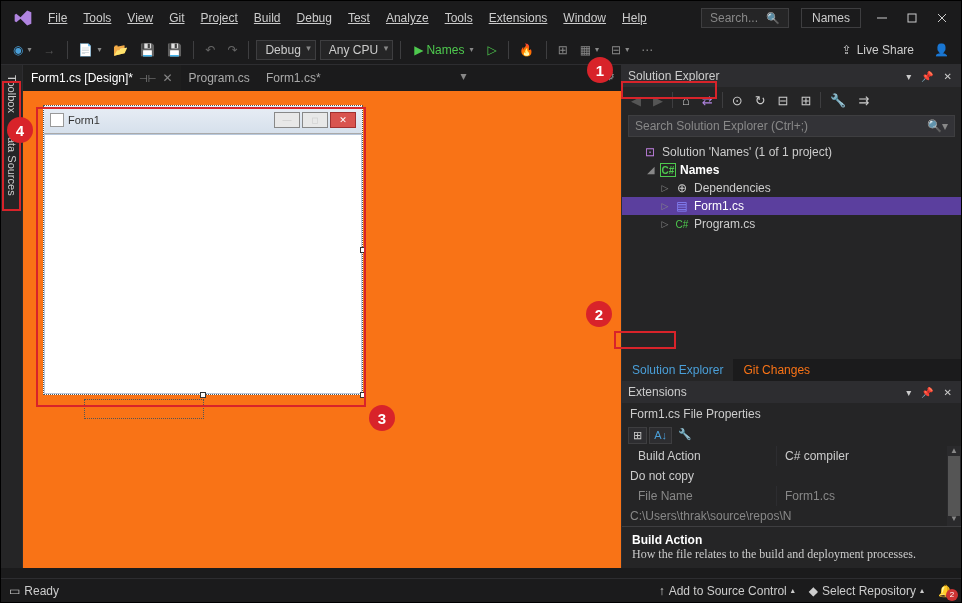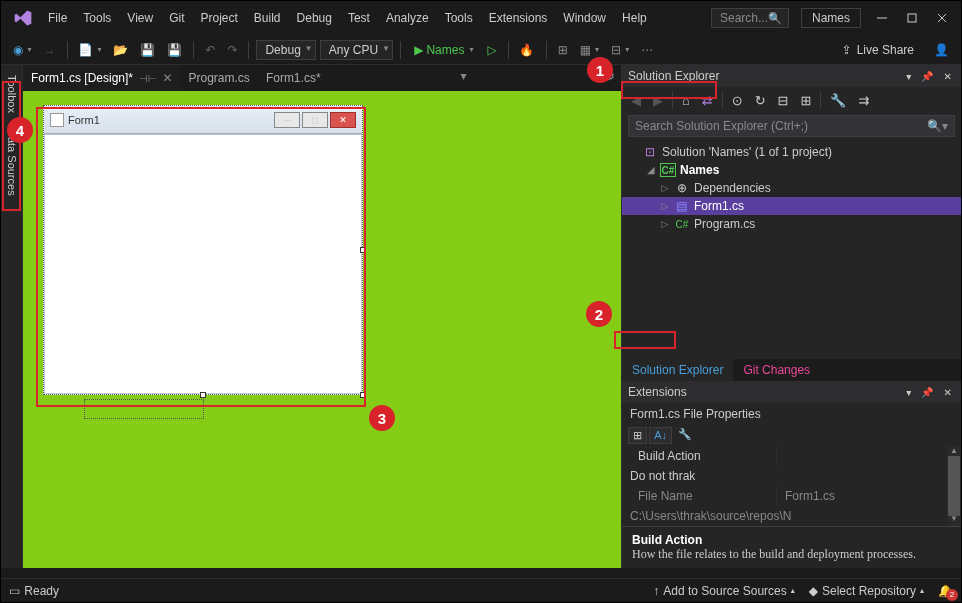--- a/index.html
+++ b/index.html
@@ -2,22 +2,22 @@
 <html><head>
 <meta charset="utf-8">
 <style>
 * { margin: 0; padding: 0; box-sizing: border-box; font-family: "Segoe UI", Arial, sans-serif; }
 body { width: 962px; height: 603px; background: #1b1b1c; color: #ccc; font-size: 12px; overflow: hidden; position: relative; border: 1px solid #000; }
 
 
 .titlebar { height: 34px; background: #1b1b1c; display: flex; align-items: center; padding: 0 4px; }
 .titlebar .logo { width: 24px; height: 24px; margin: 0 6px; display: flex; align-items: center; justify-content: center; }
 .menubar { display: flex; gap: 2px; flex: 1; flex-wrap: wrap; }
-.menubar span { padding: 4px 7px; cursor: pointer; color: #ccc; }
-.searchbox { background: #252526; border: 1px solid #3e3e40; padding: 2px 8px; width: 78px; color: #888; margin: 0 6px; display: flex; align-items: center; }
+.menubar span { padding: 4px 7px; cursor: pointer; color: #ccc; text-decoration: underline; }
+.searchbox { background: #252526; border: 1px solid #3e3e40; padding: 2px 8px; width: 88px; color: #888; margin: 0 6px; display: flex; align-items: center; }
 .searchbox .sicon { margin-left: auto; font-size: 11px; }
 .titlename { background: #1b1b1c; border: 1px solid #3e3e40; padding: 2px 10px; color: #ccc; margin: 0 6px; }
 .winbtns { display: flex; margin-left: auto; }
 .winbtn { width: 30px; height: 24px; display: flex; align-items: center; justify-content: center; color: #ccc; }
 .winbtn svg { width: 10px; height: 10px; }
 
 
 .toolbar { height: 30px; background: #1b1b1c; display: flex; align-items: center; padding: 0 8px; gap: 4px; border-bottom: 1px solid #2d2d30; }
 .tbtn { padding: 2px 4px; color: #ccc; display: flex; align-items: center; gap: 2px; }
 .tbtn.arrow::after { content: '▾'; font-size: 8px; margin-left: 2px; color: #888; }
@@ -26,21 +26,21 @@
 .sel::after { content: '▾'; position: absolute; right: 4px; font-size: 9px; color: #888; }
 .startbtn { color: #4ec94e; display: flex; align-items: center; gap: 3px; padding: 2px 6px; }
 .startbtn .tri { color: #4ec94e; }
 .liveshare { color: #ccc; display: flex; align-items: center; gap: 5px; padding: 2px 6px; margin-left: auto; }
 
 
 .main { display: flex; height: calc(100% - 64px - 24px - 10px); }
 .sidebar-left { width: 22px; background: #252526; display: flex; flex-direction: column; align-items: center; padding-top: 6px; gap: 8px; border-right: 1px solid #2d2d30; z-index: 30; position: relative; }
 .vtab { writing-mode: vertical-lr; font-size: 11px; color: #ccc; padding: 4px 2px; cursor: pointer; }
 
-.editor { flex: 1; background: #84cc16; position: relative; }
+.editor { flex: 1; background: #f97316; position: relative; }
 .doc-tabs { height: 26px; background: #1b1b1c; display: flex; align-items: stretch; }
 .doc-tab { padding: 4px 8px; color: #aaa; display: flex; align-items: center; gap: 6px; font-size: 12px; cursor: pointer; }
 .doc-tab.active { background: #1e1e1e; color: #fff; }
 .doc-tab .pin { font-size: 10px; color: #888; }
 .doc-tab .x { font-size: 12px; color: #888; }
 .doc-tabs .gear { margin-left: auto; padding: 4px 6px; color: #888; }
 
 .designer { position: absolute; top: 40px; left: 20px; width: 320px; height: 290px; background: #fff; border: 1px dotted #555; }
 .designer .chrome { height: 28px; background: linear-gradient(#e8eef5, #d6e0ec); border-bottom: 1px solid #aaa; display: flex; align-items: center; padding: 0 6px; gap: 4px; }
 .designer .chrome .ficon { width: 14px; height: 14px; background: #fff; border: 1px solid #999; }
@@ -74,21 +74,21 @@
 .tree-row .exp { width: 10px; text-align: center; font-size: 9px; color: #888; }
 .tree-row .ind1 { width: 14px; }
 .tree-row .ind2 { width: 28px; }
 .tree-row .icon { width: 16px; height: 14px; display: flex; align-items: center; justify-content: center; }
 .tree-row .icon.sln { color: #c080e0; }
 .tree-row .icon.csproj { color: #4ec94e; font-size: 10px; border: 1px solid #4ec94e; padding: 0 1px; }
 .tree-row .icon.csfile { color: #4ec94e; font-size: 10px; }
 .tree-row .icon.form { color: #8888ff; }
 
 .panel-tabs { display: flex; background: #1b1b1c; }
-.panel-tab { padding: 4px 10px; font-size: 12px; color: #ec4899; cursor: pointer; }
+.panel-tab { padding: 4px 10px; font-size: 12px; color: #f97316; cursor: pointer; }
 .panel-tab.active { background: #252526; color: #4a9fd8; }
 
 .props { flex: 1; display: flex; flex-direction: column; }
 .props-sub { padding: 4px 8px; color: #ccc; font-size: 12px; }
 .props-tb { display: flex; gap: 2px; padding: 2px 6px; }
 .props-tb .pb { border: 1px solid #3e3e40; padding: 1px 4px; font-size: 11px; background: #2d2d30; }
 .props-grid { flex: 1; overflow: hidden; position: relative; }
 .prop-row { display: flex; font-size: 12px; }
 .prop-row .pname { width: 155px; padding: 3px 8px 3px 16px; color: #ccc; border-right: 1px solid #2d2d30; }
 .prop-row .pval { flex: 1; padding: 3px 8px; color: #ccc; }
@@ -311,23 +311,24 @@
     <div class="props">
       <div class="props-sub"><b style="font-weight:normal">Form1.cs File Properties</b></div>
       <div class="props-tb">
         <span class="pb">⊞</span>
         <span class="pb" style="color:#4a9fd8">A↓</span>
         <span class="pb" style="border:none;background:none">🔧</span>
       </div>
       <div class="props-grid" id="propsgrid">
         <div class="prop-row">
             <div class="pname">Build Action</div>
+            <div class="pval">C# compiler</div>
           </div>
           <div class="prop-row">
-            <div class="pval">Do not thrak</div>
+            <div class="pval">Do not copy</div>
           </div>
           <div class="prop-row dim">
             <div class="pname">File Name</div>
             <div class="pval">Form1.cs</div>
           </div>
           <div class="prop-row dim">
             <div class="pval">C:\Users\thrak\source\repos\N</div>
           </div>
           <div class="scrollbar">
           <div class="arr up">▲</div>
@@ -344,21 +345,21 @@
 </div>
 
 <div class="statusbar">
   <span class="sitem">
       <span>▭</span>
       <span>Ready</span>
     </span>
   <div class="right-side">
     <span class="sitem">
         <span>↑</span>
-        <span>Add to Source Sources</span>
+        <span>Add to Source Control</span>
         <span style="font-size:8px">▴</span>
       </span>
     <span class="sitem">
         <span>◆</span>
         <span>Select Repository</span>
         <span style="font-size:8px">▴</span>
       </span>
     <span class="sitem bell-badge">
       <span>🔔</span>
       <span class="badge">2</span>

